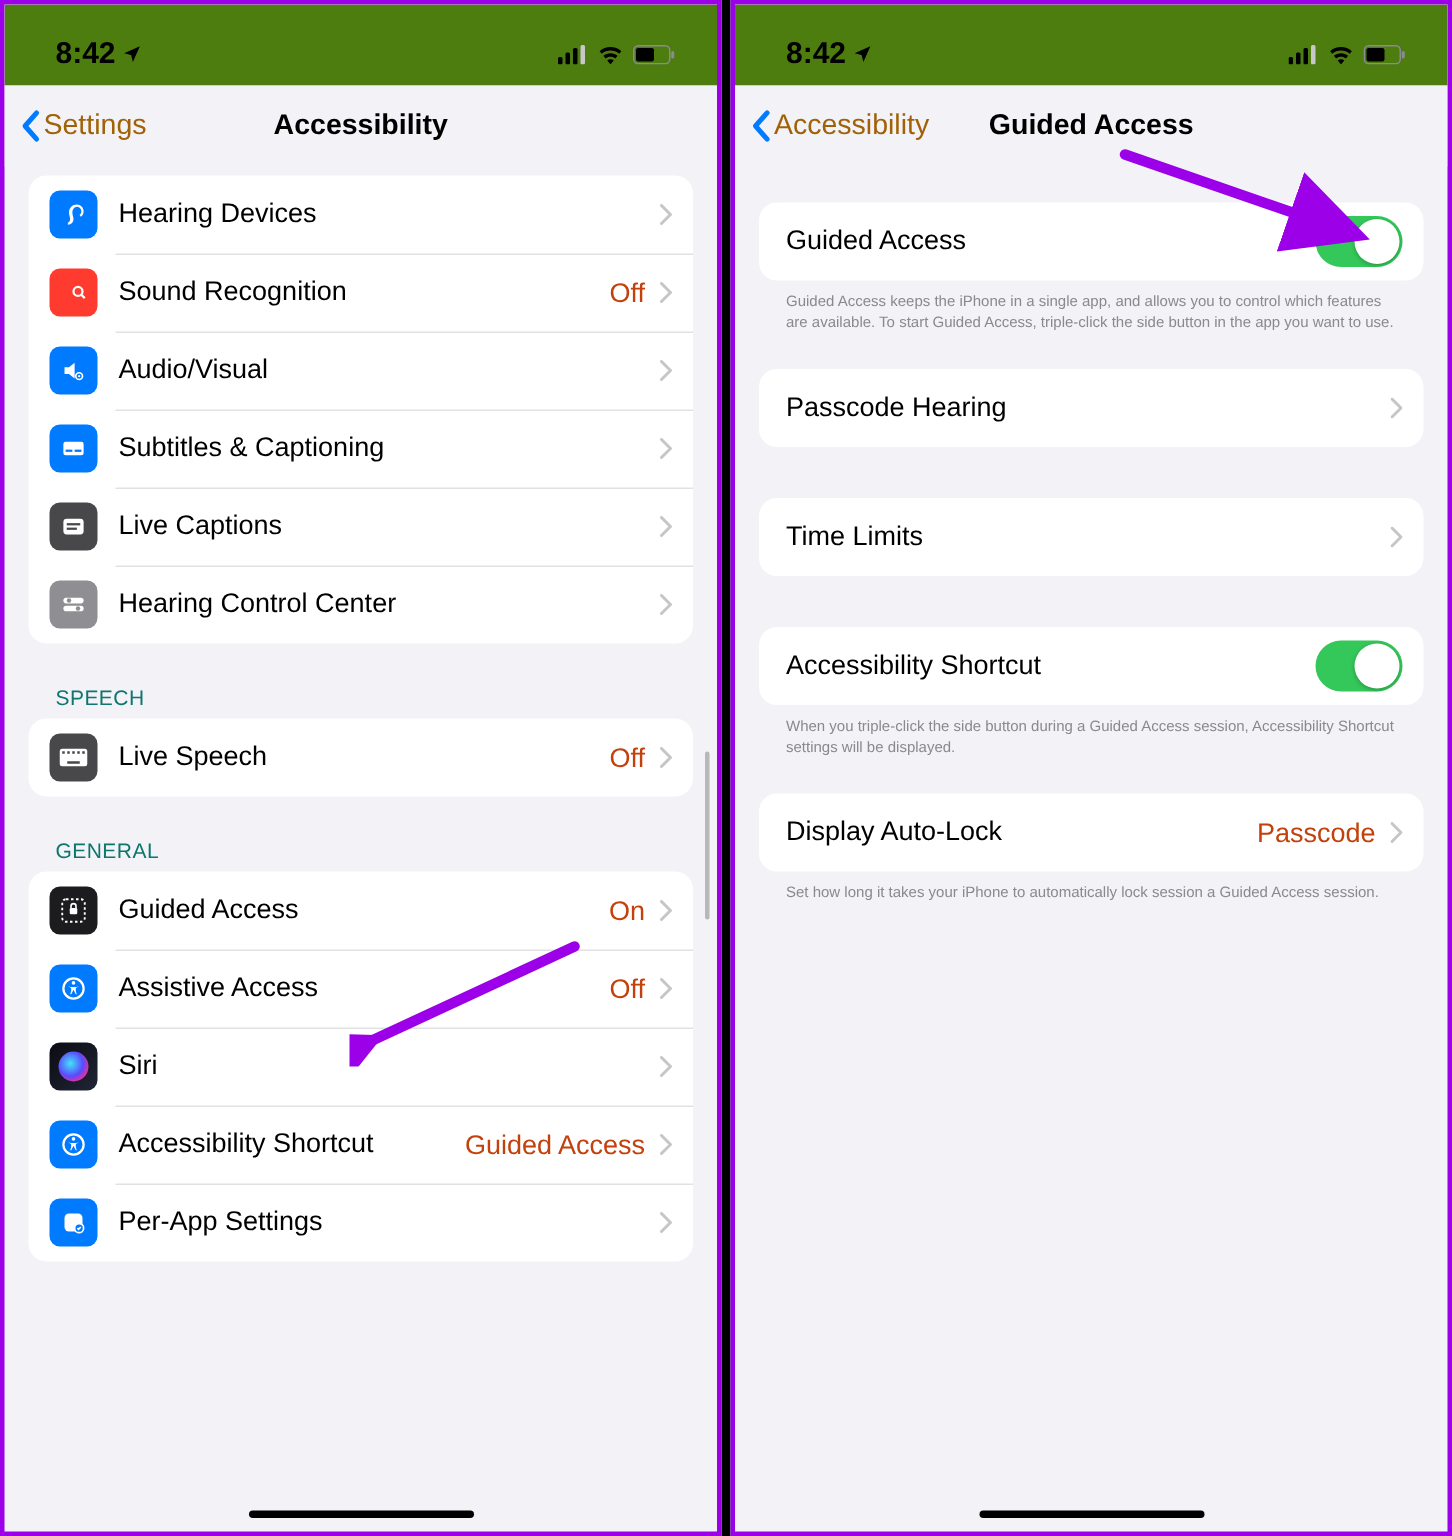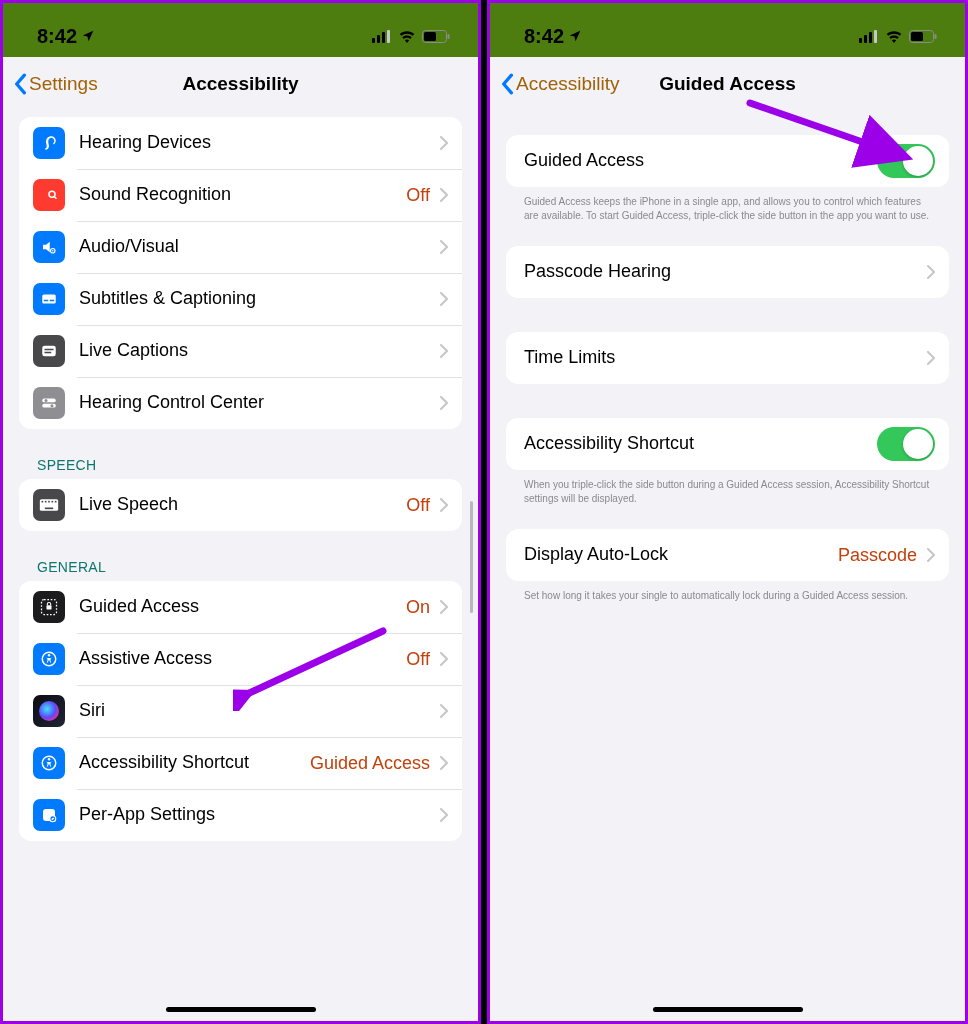--- a/index.html
+++ b/index.html
@@ -525,21 +525,21 @@
       <div class="row noicon" style="padding-left:18px">
         <div class="label">Display Auto-Lock</div>
         <div class="detail">Passcode</div>
         <span class="chevron">
             <svg width="8" height="14" viewBox="0 0 8 14">
               <path d="M1 1l6 6-6 6" stroke="#c6c6c8" stroke-width="2" fill="none" stroke-linecap="round"></path>
             </svg>
           </span>
       </div>
     </div>
-    <div class="footer-text">Set how long it takes your single to automatically lock during a Guided Access session.</div>
+    <div class="footer-text">Set how long it takes your iPhone to automatically lock session a Guided Access session.</div>
   </div>
 
   <svg class="arrow" style="left:250px;top:90px" width="180" height="80">
     <defs>
         <marker id="ah2" markerWidth="8" markerHeight="8" refX="6" refY="4" orient="auto">
           <path d="M0 0l8 4-8 4z" fill="#9b00e8"></path>
         </marker>
       </defs>
     <line x1="10" y1="10" x2="160" y2="62" stroke="#9b00e8" stroke-width="7" marker-end="url(#ah2)" stroke-linecap="round"></line>
   </svg>

